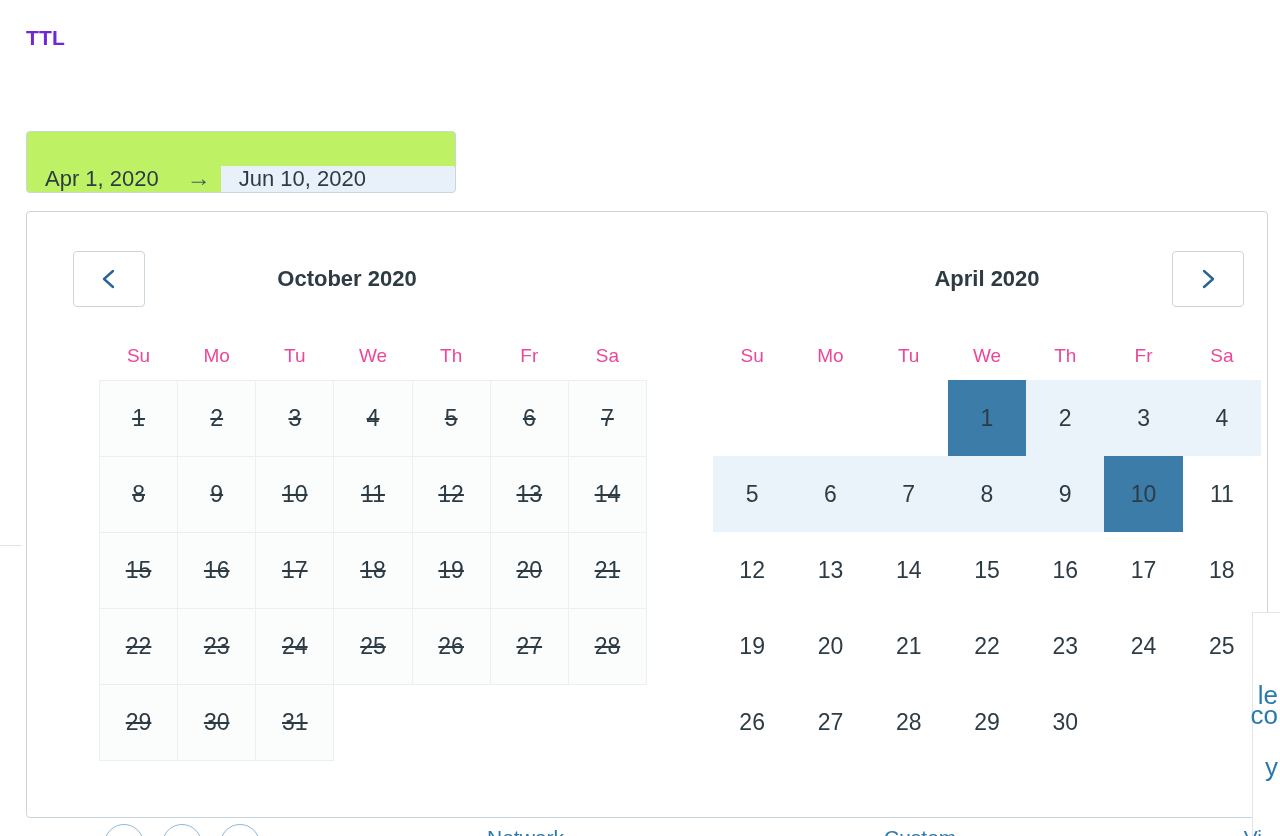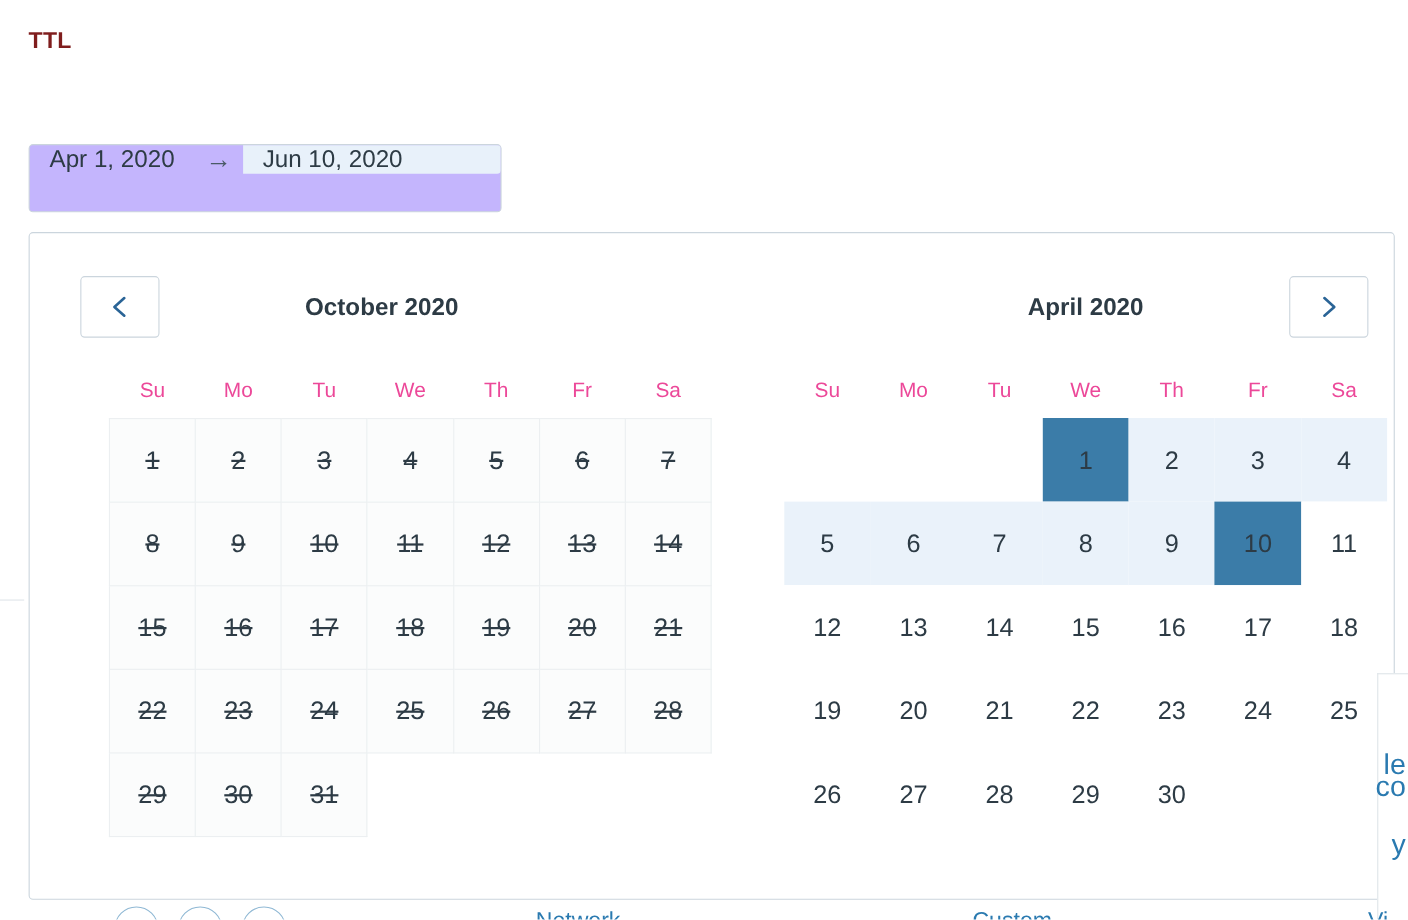--- a/index.html
+++ b/index.html
@@ -20,21 +20,21 @@
     height: 836px;
   }
 
   
   .ttl-title {
     position: absolute;
     left: 26px;
     top: 26px;
     font-size: 21px;
     font-weight: bold;
-    color: #7f1d1d;
+    color: #6d28d9;
     letter-spacing: 0.2px;
     text-align: center;
   }
   .ttl-desc {
     position: absolute;
     left: 26px;
     top: 80px;
     font-size: 23px;
     font-weight: normal;
     color: #2d3b45;
@@ -42,23 +42,23 @@
 
   
   .range-input {
     position: absolute;
     left: 26px;
     top: 131px;
     width: 430px;
     height: 62px;
     border: 1px solid #cbd5dd;
     border-radius: 4px;
-    background: #c4b5fd;
-    display: flex;
-    align-items: flex-start;
+    background: #bef264;
+    display: flex;
+    align-items: flex-end;
   }
   .range-start {
     display: flex;
     align-items: center;
     padding: 0 18px;
     font-size: 22px;
     color: #2d3b45;
     white-space: nowrap;
   }
   .range-arrow {

